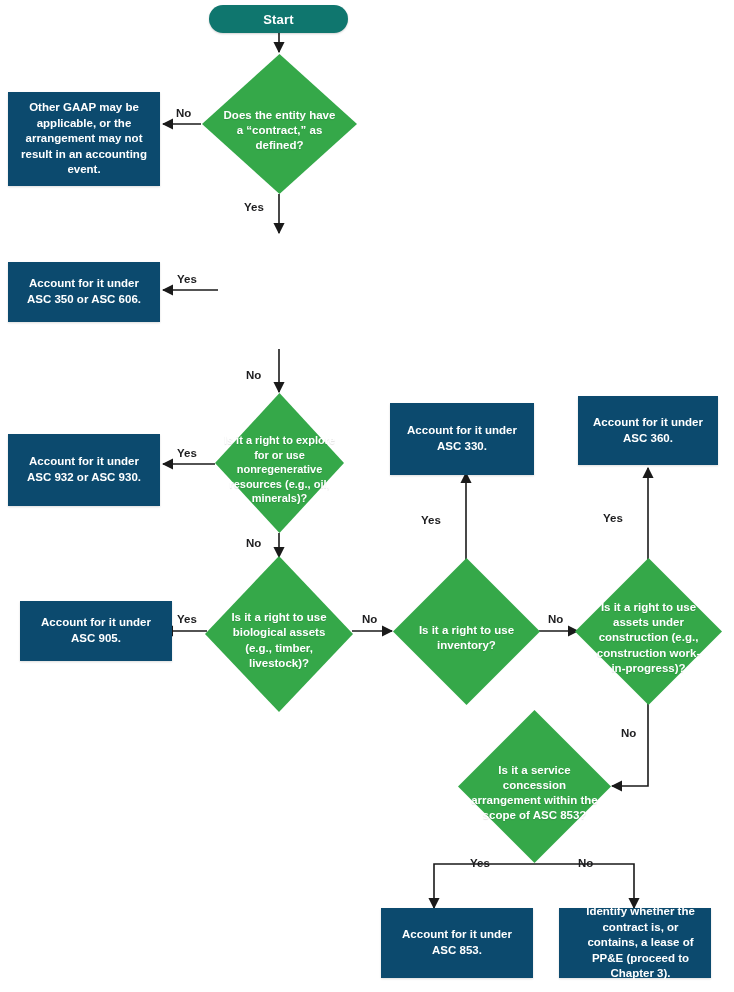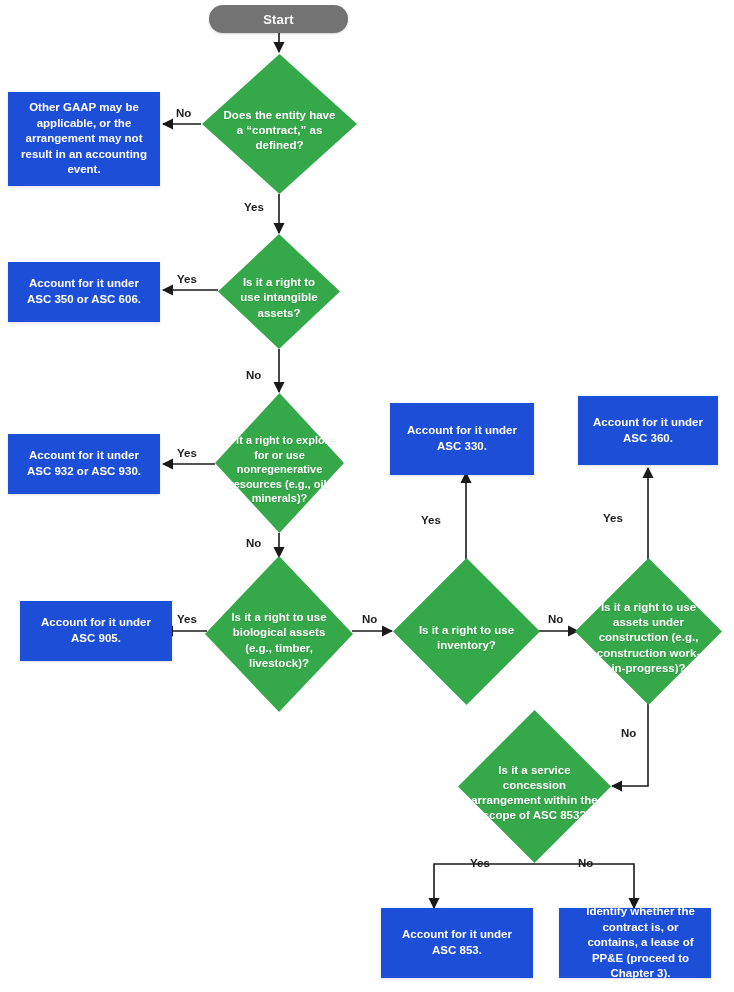--- a/index.html
+++ b/index.html
@@ -17,36 +17,36 @@
   
   #wires{
     position:absolute;
     left:0; top:0;
     width:734px; height:992px;
     pointer-events:none;
   }
   
   .term{
     position:absolute;
-    background:#737373;
+    background:#0f766e;
     border-radius:14px;
     color:#ffffff;
     font-weight:bold;
     font-size:13px;
     display:flex;
     align-items:center;
     justify-content:center;
     text-align:center;
     letter-spacing:.2px;
     box-shadow:0 1px 2px rgba(0,0,0,.18);
   }
   
   .box{
     position:absolute;
-    background:#1d4ed8;
+    background:#0c4a6e;
     color:#ffffff;
     font-weight:bold;
     font-size:11.5px;
     line-height:1.35;
     display:flex;
     align-items:center;
     justify-content:center;
     text-align:center;
     padding:4px 9px;
     box-sizing:border-box;
@@ -145,35 +145,31 @@
 
   <div class="dia" style="left:202px; top:54px; width:155px; height:140px;">
     <div class="shape"></div>
     <div class="txt">Does the entity have a “contract,” as defined?</div>
   </div>
 
   <div class="box" style="left:8px; top:92px; width:152px; height:94px;">
     <span>Other GAAP may be applicable, or the arrangement may not result in an accounting event.</span>
   </div>
 
-  <div class="dia" style="left:218px; top:234px; width:122px; height:115px;">
-    <div class="shape"></div>
-    <div class="txt">Is it a right to use intangible assets?</div>
-  </div>
 
   <div class="box" style="left:8px; top:262px; width:152px; height:60px;">
     <span>Account for it under ASC 350 or ASC 606.</span>
   </div>
 
   <div class="dia" style="left:215px; top:393px; width:129px; height:140px;">
     <div class="shape"></div>
     <div class="txt" style="width:90%; font-size:11px;">Is it a right to explore for or use nonregenerative resources (e.g., oil, minerals)?</div>
   </div>
 
-  <div class="box" style="left:8px; top:434px; width:152px; height:60px;">
+  <div class="box" style="left:8px; top:434px; width:152px; height:72px;">
     <span>Account for it under ASC 932 or ASC 930.</span>
   </div>
 
   <div class="dia" style="left:205px; top:556px; width:148px; height:156px;">
     <div class="shape"></div>
     <div class="txt">Is it a right to use biological assets (e.g., timber, livestock)?</div>
   </div>
 
   <div class="box" style="left:8px; top:601px; width:152px; height:60px;margin-left:12px;">
     <span>Account for it under ASC 905.</span>

